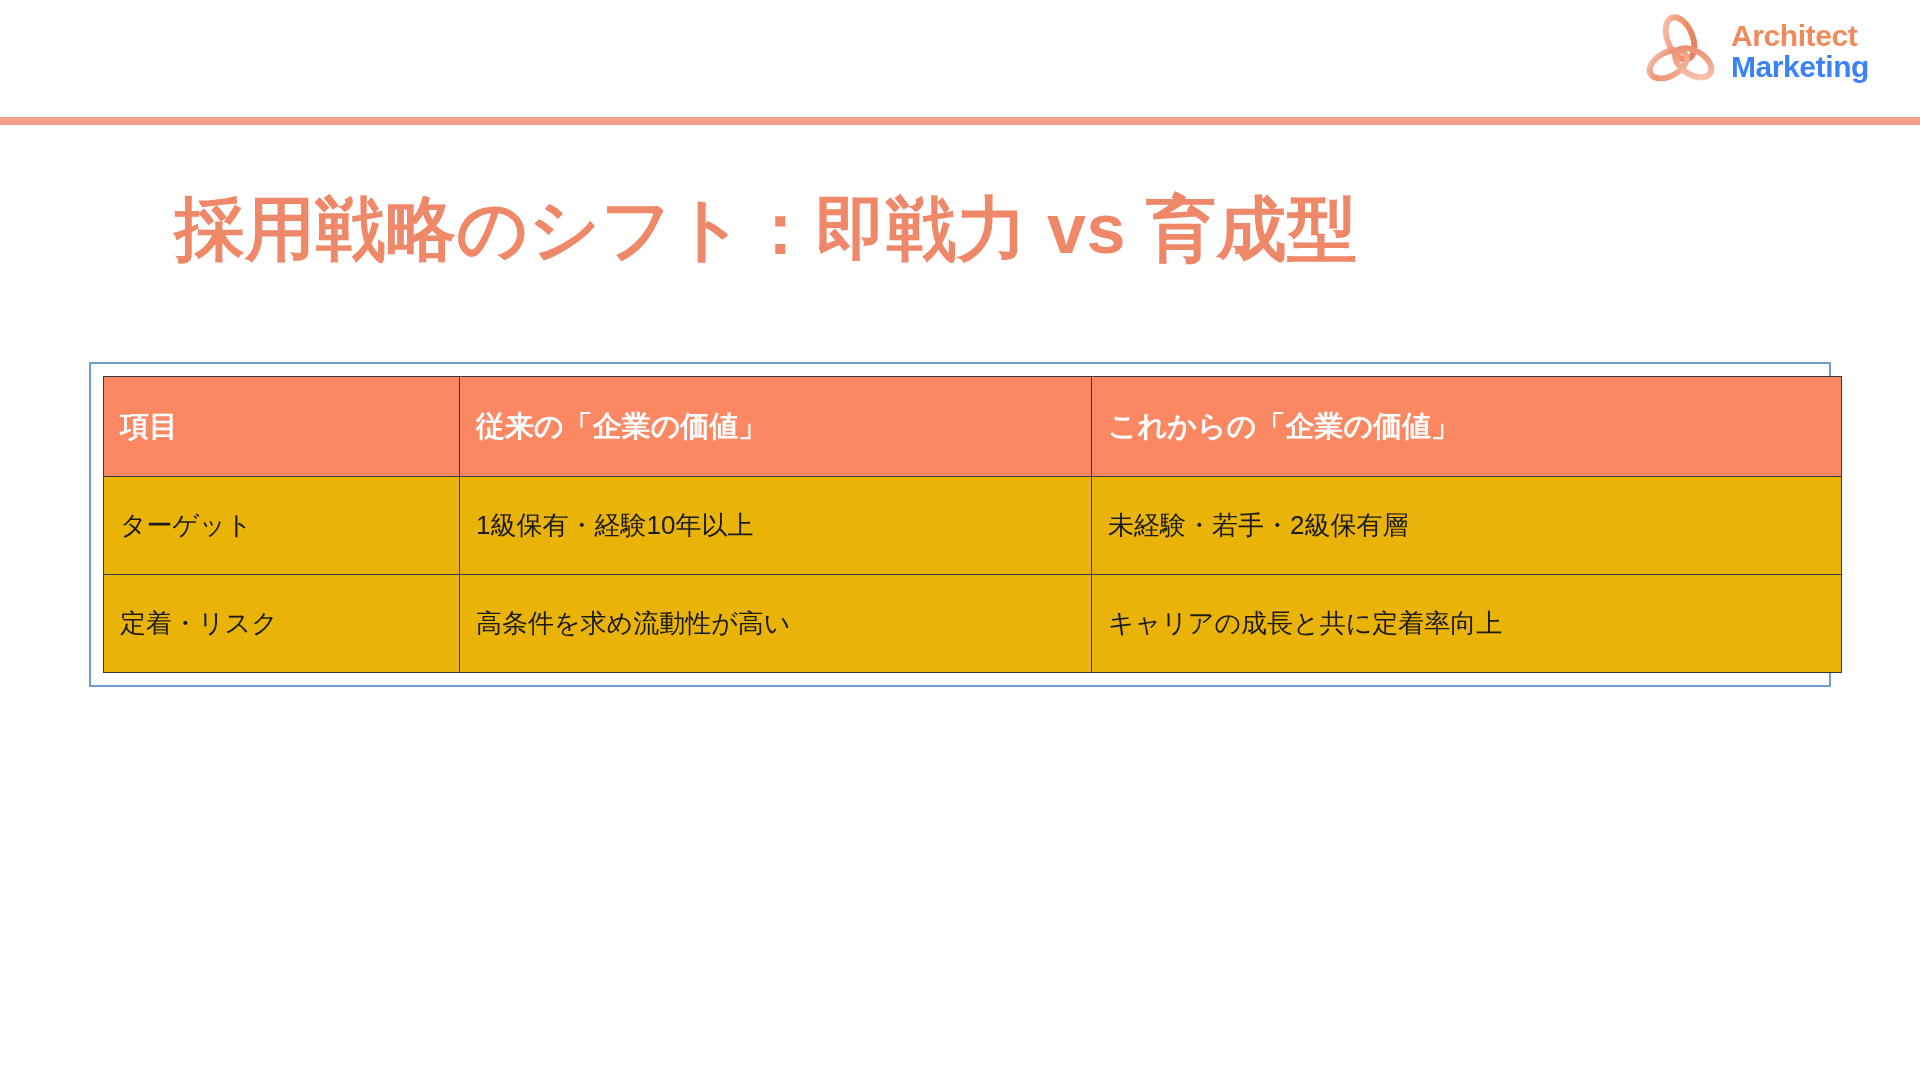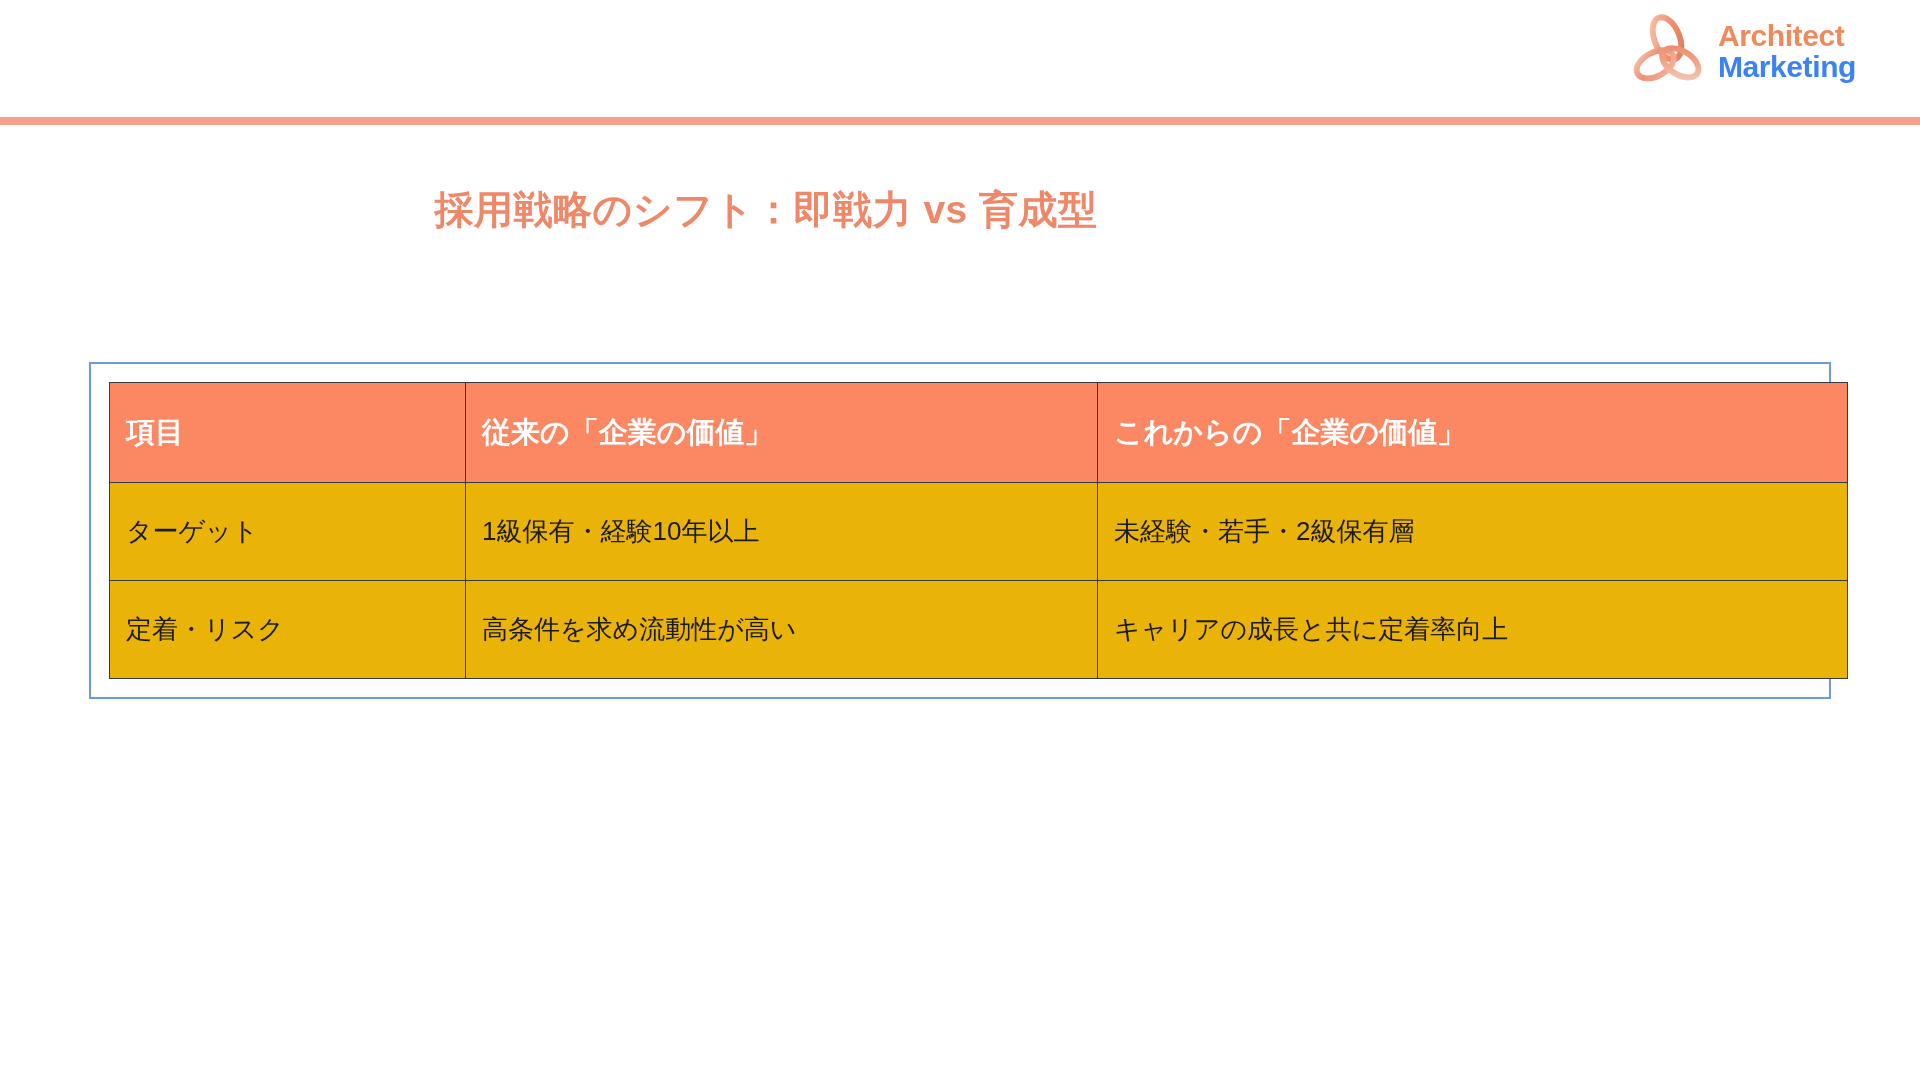--- a/index.html
+++ b/index.html
@@ -11,50 +11,50 @@
   }
   .slide { position:relative; width:1920px; height:1080px; background:#ffffff; }
 
   
   .header-bar {
     position:absolute; left:0; top:117px;
     width:1920px; height:8px;
     background:#f4a08c;
   }
   .logo {
-    position:absolute; right:64px; top:14px;
+    position:absolute; right:51px; top:14px;
     display:flex; align-items:center; gap:14px;
   }
   .logo-mark { width:74px; height:74px; display:block; }
   .logo-text { display:flex; flex-direction:column; line-height:1.04; }
   .logo-text .l1 {
     font-size:30px; font-weight:bold; letter-spacing:-0.4px;
     color:#f08a5d;
   }
   .logo-text .l2 {
     font-size:30px; font-weight:bold; letter-spacing:-0.4px;
     color:#3b82f6;
   }
 
   
   .slide-title {
     position:absolute; left:0; top:183px; width:1532px;
     text-align:center;
-    font-size:39px; font-weight:bold;
+    font-size:70px; font-weight:bold;
     color:#ef8769;
     letter-spacing:0.5px;
     white-space:nowrap;
   }
 
   
   .table-wrap {
     position:absolute; left:89px; top:362px;
     width:1742px;
     border:2px solid #6f9bd1;
-    padding:18px;
+    padding:12px;
   }
   table.cmp {
     width:100%; border-collapse:collapse;
     table-layout:fixed;
     border:1px solid #333a40;
   }
   table.cmp col.c1 { width:356px; }
   table.cmp col.c2 { width:632px; }
   table.cmp col.c3 { width:750px; }
 

